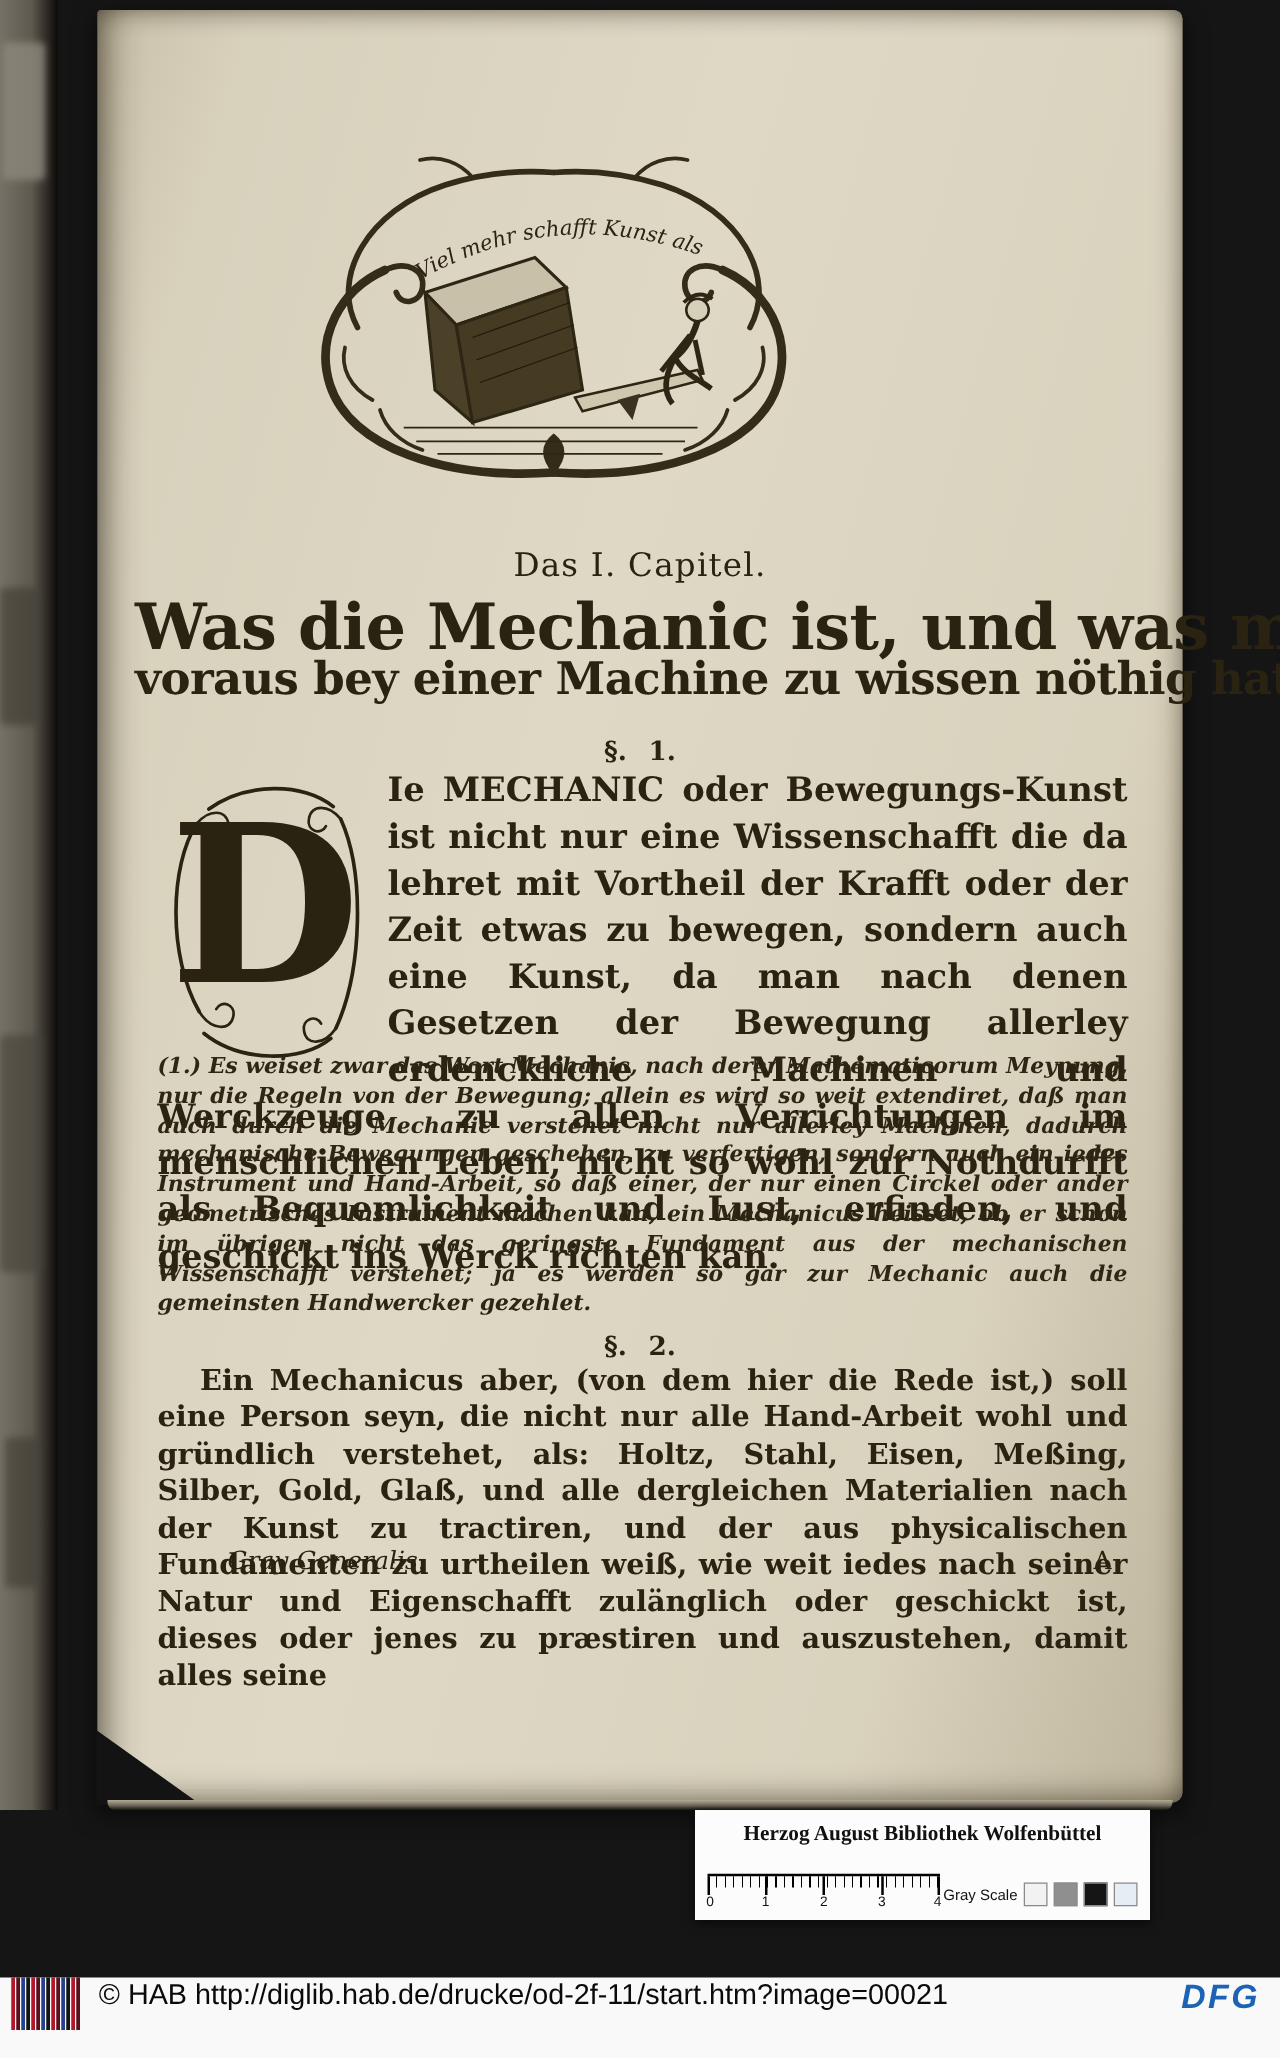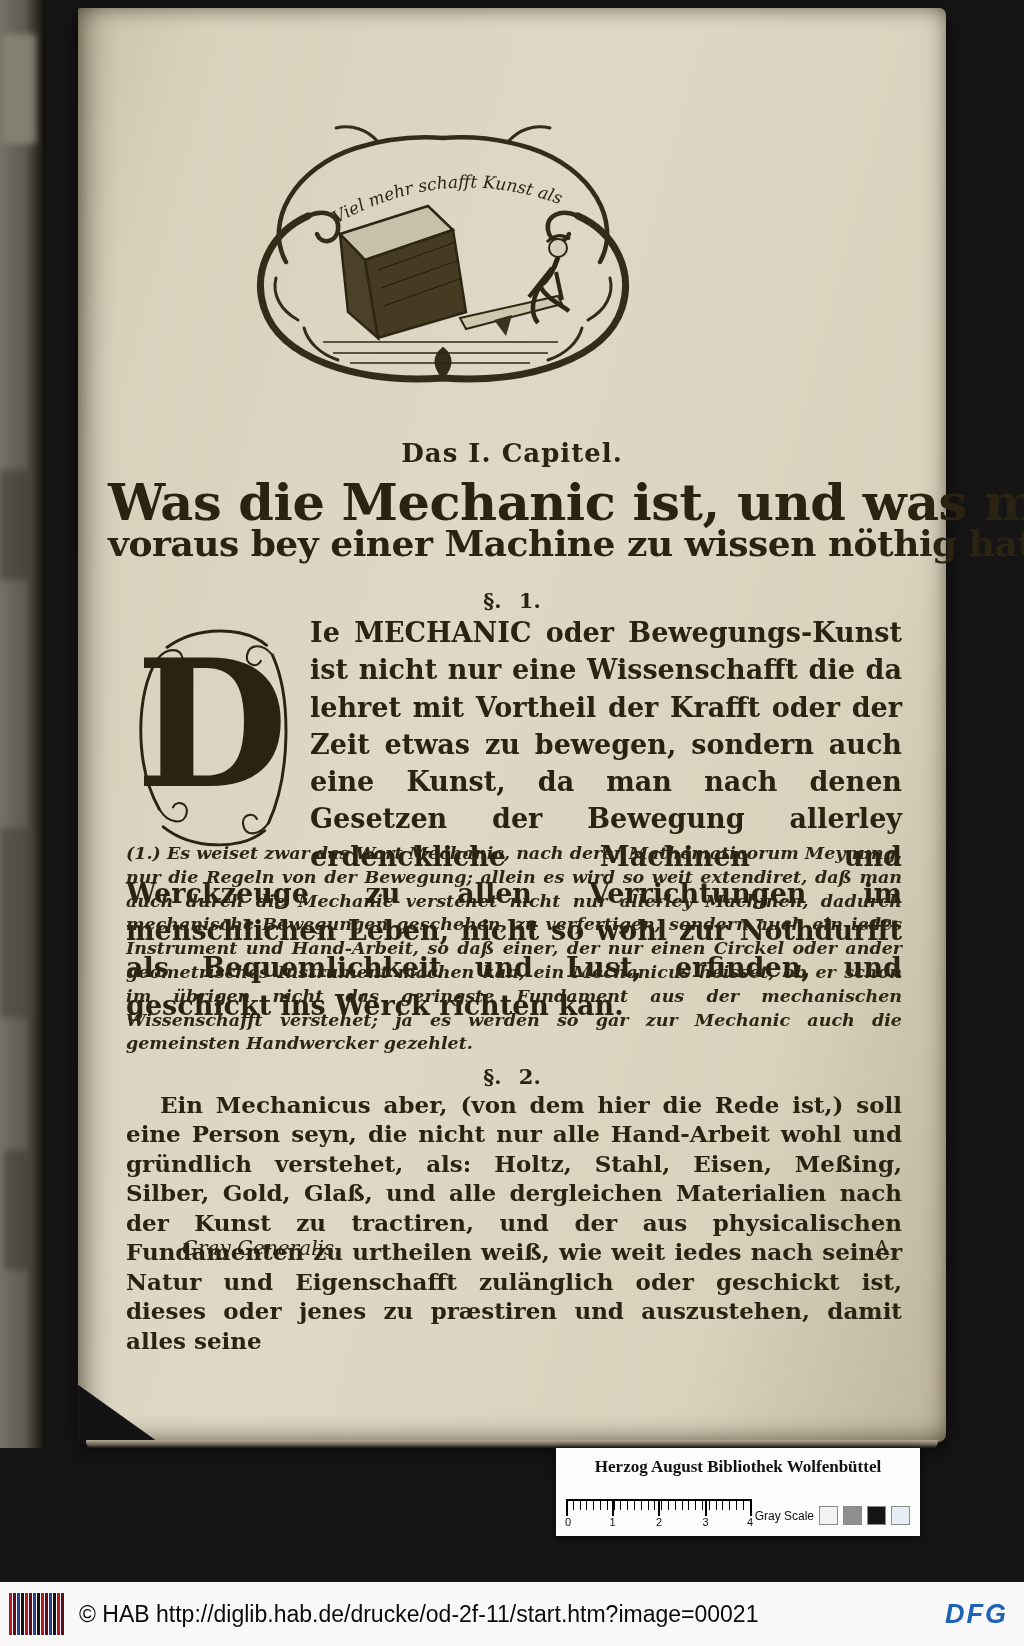--- a/index.html
+++ b/index.html
@@ -24,21 +24,21 @@
                    0 8px 20px rgba(0,0,0,.65);
         color:#2b2312;}
   .corner-shadow{position:absolute;left:-1px;bottom:-2px;width:0;height:0;
         border-bottom:60px solid #131313;border-right:84px solid transparent;}
   .page-edge{position:absolute;left:86px;top:1440px;width:852px;height:8px;
         background:linear-gradient(#b5ac95,#6d665a 55%,#17150f);border-radius:0 0 6px 6px;}
   
   .vignette{position:absolute;left:150px;top:102px;width:430px;height:288px;}
   
   .chapter{position:absolute;left:0;right:0;top:430px;text-align:center;
-           font-size:26px;font-weight:bold;letter-spacing:1px;}
+           font-size:26px;font-weight:normal;letter-spacing:1px;}
   .title1{position:absolute;left:30px;right:24px;top:464px;text-align:right;
           font-size:51px;font-weight:bold;letter-spacing:-.5px;white-space:nowrap;}
   .title2{position:absolute;left:30px;right:24px;top:514px;text-align:center;
           font-size:36px;font-weight:bold;letter-spacing:-.5px;white-space:nowrap;}
   .secmark{position:absolute;left:0;right:0;text-align:center;font-size:21px;
            font-weight:bold;word-spacing:10px;}
   .sec1{top:580px;}
   .sec2{top:1056px;}
   
   .body1{position:absolute;left:48px;right:44px;top:606px;}
@@ -73,21 +73,21 @@
   .nums span{position:absolute;transform:translateX(-50%);}
   .nums span:nth-child(1){left:2px;}.nums span:nth-child(2){left:25%;}
   .nums span:nth-child(3){left:50%;}.nums span:nth-child(4){left:75%;}
   .nums span:nth-child(5){left:99%;}
   .gs{display:flex;align-items:center;gap:5px;margin-bottom:4px;}
   .gs-label{font-size:12px;}
   .patch{width:17px;height:17px;border:1px solid #8a8a8a;display:inline-block;}
   .p1{background:#f2f2f2;}.p2{background:#8f8f8f;}.p3{background:#151515;}.p4{background:#e7edf5;}
   
   .footer-bar{position:absolute;left:0;top:1582px;width:1024px;height:64px;background:#f9f9f9;
-        display:flex;align-items:center;font-family:"Liberation Sans",sans-serif;}
+        display:flex;font-family:"Liberation Sans",sans-serif;}
   .calib{margin-left:9px;display:flex;height:42px;align-items:stretch;}
   .calib span{width:3px;margin-right:1px;}
   .calib span:nth-child(4n+1){background:#b3172c;}
   .calib span:nth-child(4n+2){background:#5a0f1d;}
   .calib span:nth-child(4n+3){background:#27408e;}
   .calib span:nth-child(4n+4){background:#151515;}
   .copyright{margin-left:14px;font-size:23px;color:#0a0a0a;}
   .dfg{margin-left:auto;margin-right:16px;font-size:27px;font-weight:bold;
        color:#1c63b7;letter-spacing:2px;font-style:italic;}
 </style>

